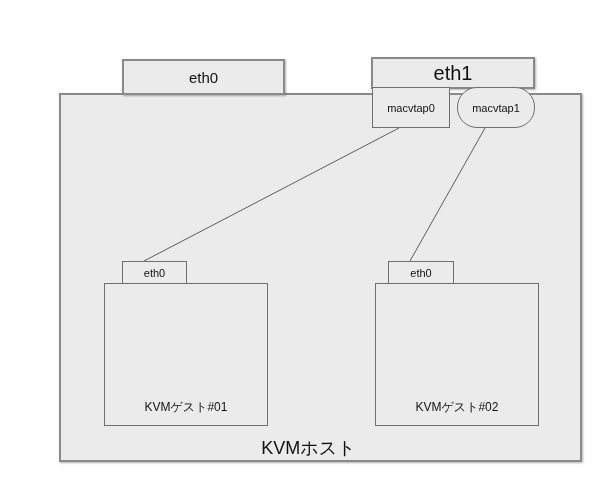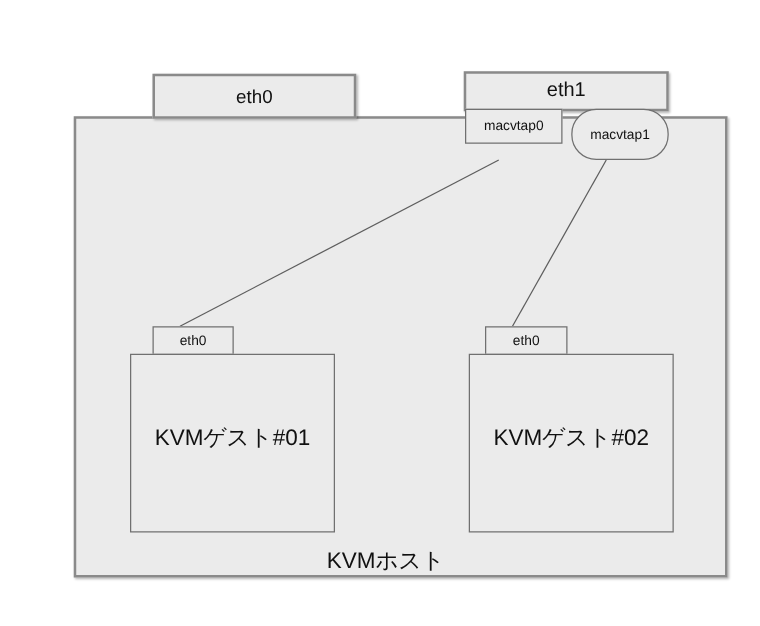--- a/index.html
+++ b/index.html
@@ -24,31 +24,31 @@
   .thin {
     border:1px solid #707070;
   }
   .center {
     display:flex;
     align-items:center;
     justify-content:center;
   }
   #host       { left:47px;  top:93px;  width:523px; height:369px; }
   #nic-eth0   { left:110px; top:59px;  width:163px; height:36px; font-size:15px; }
-  #nic-eth1   { left:359px; top:57px;  width:164px; height:32px; font-size:16px; }
-  #macvtap0   { left:360px; top:87px;  width:78px;  height:28px; font-size:11px; }
+  #nic-eth1   { left:359px; top:57px;  width:164px; height:32px; font-size:20px; }
+  #macvtap0   { left:360px; top:87px;  width:78px;  height:41px; font-size:11px; }
   #macvtap1   { left:445px; top:87px;  width:78px;  height:41px; font-size:11px;border-radius:20px; }
   #guest1-nic { left:110px; top:261px; width:65px;  height:23px; font-size:11px; }
   #guest2-nic { left:376px; top:261px; width:66px;  height:23px; font-size:11px; }
   .guest {
     display:flex;
-    align-items:center;
+    align-items:flex-end;
     justify-content:center;
     padding-bottom:9px;
-    font-size:18px;
+    font-size:12px;
   }
   #guest1 { left:92px;  top:283px; width:164px; height:143px; }
   #guest2 { left:363px; top:283px; width:164px; height:143px; }
   #host-label {
     position:absolute;
     left:47px; top:436px; width:523px;
     text-align:center;
     font-size:18px;
   }
   #connectors {

